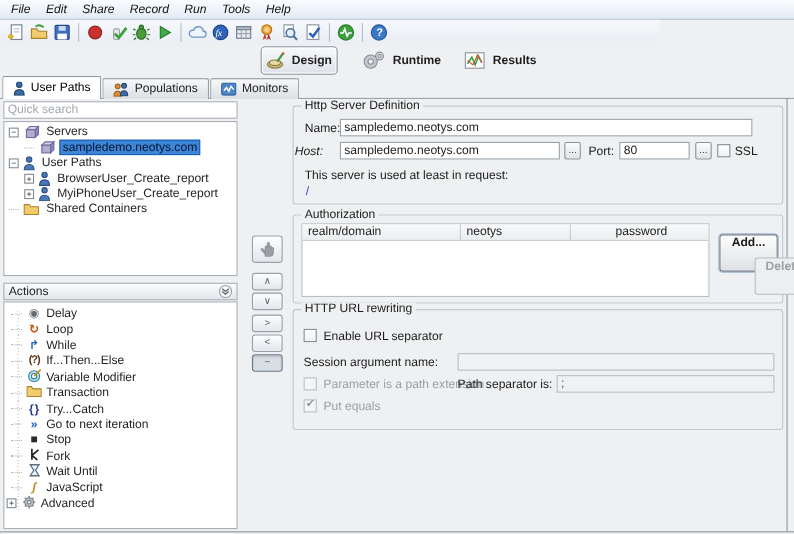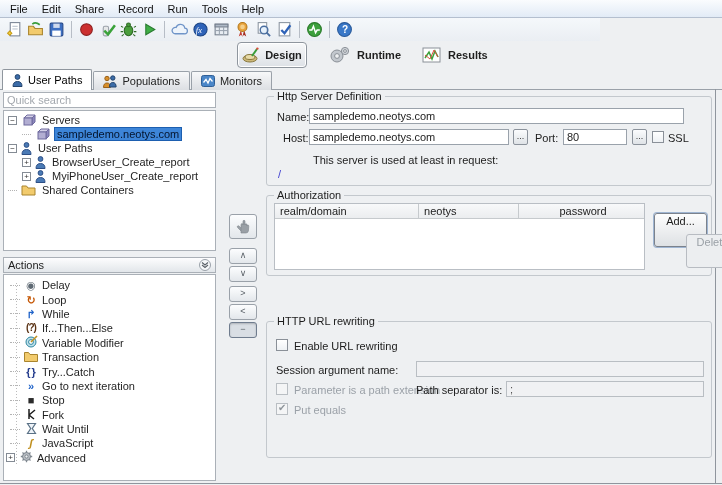--- a/index.html
+++ b/index.html
@@ -3,21 +3,21 @@
 <meta charset="utf-8">
 <style>
   * { box-sizing: border-box; margin: 0; padding: 0; }
   html,body { width:722px; height:485px; }
   body { font-family:"Liberation Sans","DejaVu Sans",sans-serif; font-size:11px; color:#1f1f1f; background:#eef0f2; }
   #window { position:relative; width:722px; height:485px; background:#eef0f2; overflow:hidden; }
 
   
   .menubar { position:absolute; left:0; top:0; width:722px; height:18px;
     background:linear-gradient(#fafcfe,#e2ebf6); border-bottom:1px solid #b4bfcf;
-    display:flex; align-items:center; padding-left:3px; }
+    display:flex; align-items:center; padding-left:3px;font-style:italic; }
   .menu-item { padding:1px 7px; color:#111; cursor:default; }
 
   
   .toolbar { position:absolute; left:0; top:18px; width:600px; height:23px;
     background:linear-gradient(#f5f8fb,#eaeef3); display:flex; align-items:center; padding-left:4px; }
   .tbtn { width:21px; height:20px; display:flex; align-items:center; justify-content:center; border-radius:2px; }
   .tsep { width:1px; height:17px; background:#b7bdc6; margin:0 4px; }
 
   
   .modebar { position:absolute; left:0; top:41px; width:722px; height:28px; }
@@ -89,21 +89,21 @@
   .cb.dis { border-color:#b9bec3; background:#f4f5f6; }
   .cb.checked::after { content:"✔"; position:absolute; left:1px; top:-2px; font-size:10px; color:#8f959b; }
   .link { position:absolute; color:#3f3fd0; }
 
   .authtable { position:absolute; left:7px; top:7px; width:371px; height:67px; border:1px solid #b9bec4; background:#fff; }
   .authhead { display:flex; height:15px; background:linear-gradient(#f8f9fa,#ebedef); border-bottom:1px solid #c6cacd; }
   .authhead .hc { padding:1px 5px; border-right:1px solid #c6cacd; color:#222; }
   .hc.c1 { width:160px; } .hc.c2 { width:110px; } .hc.c3 { width:99px; border-right:none;margin-left:36px; }
 
   .pbtn { position:absolute; width:53px; height:34px; border:1px solid #7b828c; border-radius:3px;
-    background:linear-gradient(#fdfdfd,#dee1e4); text-align:center; line-height:15px; color:#1c1c1c; }
+    background:linear-gradient(#fdfdfd,#dee1e4); text-align:center; line-height:15px; color:#1c1c1c;font-weight:bold; }
   .pbtn.default { box-shadow:0 0 0 1px #9fb5d2; }
   .pbtn.dis { border-color:#b8bcc2; color:#9aa0a6; background:#eceef0;margin-left:32px; }
 </style>
 </head>
 <body>
 
 <div id="window">
 
   <div class="menubar">
     <span class="menu-item">File</span>
@@ -432,50 +432,50 @@
   <div class="abtn" style="top:304px"><span>&lt;</span></div>
   <div class="abtn pressed" style="top:322px"><span>−</span></div>
 
   <div class="vline-right"></div>
   <div class="hline-bottom"></div>
 
   <div class="group" style="left:266px; top:96px; width:446px; height:90px;">
     <span class="gtitle">Http Server Definition</span>
     <span class="flabel" style="left:10px; top:14px;">Name:</span>
     <input class="txt" style="left: 42px; top: 11px; width: 375px; height: 16px;" value="sampledemo.neotys.com">
-    <span class="flabel" style="left:16px; top:35px;">Host:</span>
+    <span class="flabel" style="left:1px; top:35px;font-style:italic;">Host:</span>
     <input class="txt" style="left: 42px; top: 32px; width: 200px; height: 16px;" value="sampledemo.neotys.com">
     <span class="browse" style="left:246px; top:32px;">...</span>
     <span class="flabel" style="left:268px; top:35px;">Port:</span>
     <input class="txt" style="left: 296px; top: 32px; width: 64px; height: 16px;" value="80">
     <span class="browse" style="left:365px; top:32px;">...</span>
     <span class="cb" style="left:385px; top:34px;"></span>
     <span class="flabel" style="left:401px; top:35px;">SSL</span>
-    <span class="flabel" style="left:10px; top:57px;margin-left:36px;">This server is used at least in request:</span>
+    <span class="flabel" style="left:10px; top:57px;">This server is used at least in request:</span>
     <span class="link" style="left:11px; top:71px;">/</span>
   </div>
 
   <div class="group" style="left:266px; top:195px; width:446px; height:81px;">
     <span class="gtitle">Authorization</span>
     <div class="authtable">
       <div class="authhead">
         <span class="hc c1">realm/domain</span>
         <span class="hc c2">neotys</span>
         <span class="hc c3">password</span>
       </div>
       <div style="height:50px;"></div>
     </div>
     <span class="pbtn default" style="left:387px; top:17px;">Add...</span>
     <span class="pbtn dis" style="left:387px; top:38px;">Delete</span>
   </div>
 
-  <div class="group" style="left:266px; top:281px; width:446px; height:137px;margin-top:40px;">
+  <div class="group" style="left:266px; top:281px; width:446px; height:110px;">
     <span class="gtitle">HTTP URL rewriting</span>
     <span class="cb" style="left:9px; top:17px;"></span>
-    <span class="flabel" style="left:27px; top:18px;">Enable URL rewriting</span>
+    <span class="flabel" style="left:27px; top:18px;">Enable URL separator</span>
     <span class="flabel" style="left:9px; top:42px;">Session argument name:</span>
     <input class="txt dis" style="left: 149px; top: 39px; width: 288px; height: 16px;" value="">
     <span class="cb dis" style="left:9px; top:61px;"></span>
     <span class="flabel dis" style="left:27px; top:62px;">Parameter is a path extension</span>
     <span class="flabel" style="left:149px; top:62px;">Path separator is:</span>
     <input class="txt dis" style="left: 239px; top: 59px; width: 198px; height: 16px;" value=";">
     <span class="cb dis checked" style="left:9px; top:81px;"></span>
     <span class="flabel dis" style="left:27px; top:82px;">Put equals</span>
   </div>
 

